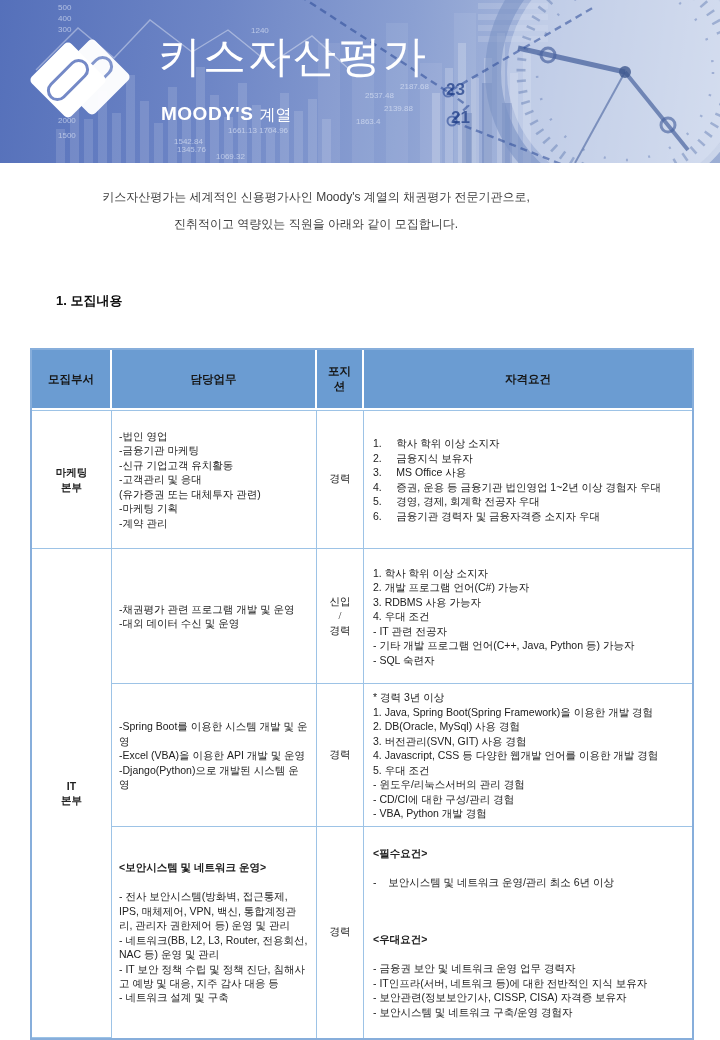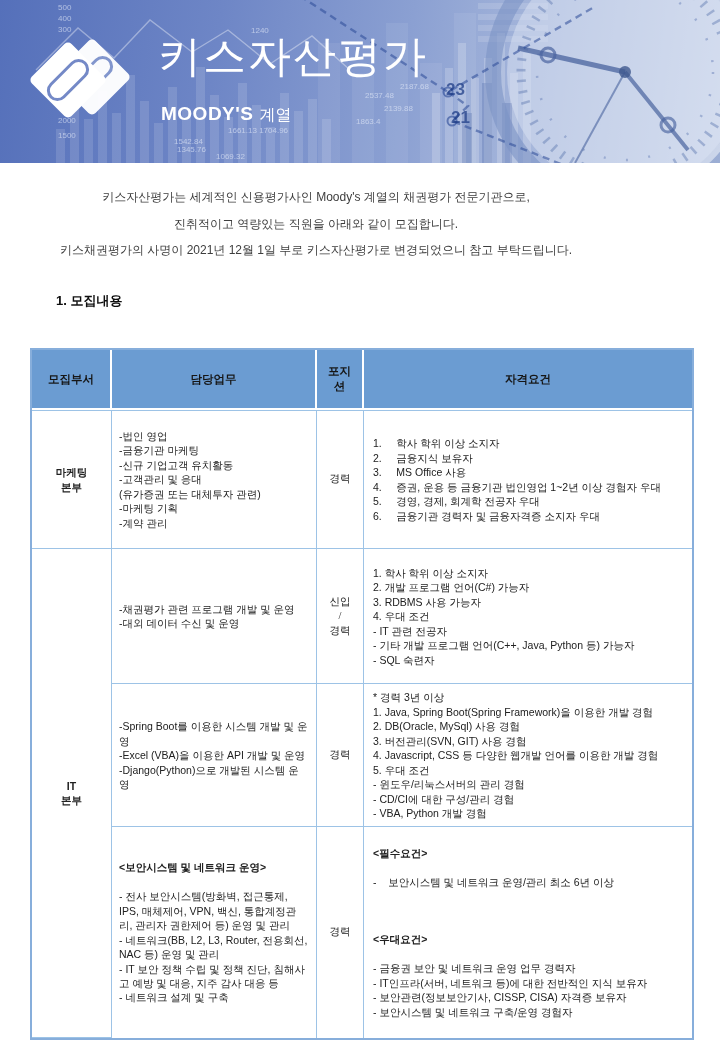--- a/index.html
+++ b/index.html
@@ -158,21 +158,20 @@
 
     <div class="brand-title">키스자산평가</div>
     <div class="brand-sub">
       <span class="en">MOODY'S</span><span class="ko">계열</span>
     </div>
   </div>
 
   <div class="intro">
     <div>키스자산평가는 세계적인 신용평가사인 Moody's 계열의 채권평가 전문기관으로,</div>
     <div>진취적이고 역량있는 직원을 아래와 같이 모집합니다.</div>
-    <div>키스채권평가의 사명이 2021년 12월 1일 부로 키스자산평가로 변경되었으니 참고 부탁드립니다.</div>
   </div>
 
   <div class="section-title">1. 모집내용</div>
 
   <table class="recruit">
     <colgroup>
       <col style="width:80px">
         <col style="width:205px">
         <col style="width:47px">
         <col style="width:328px">

